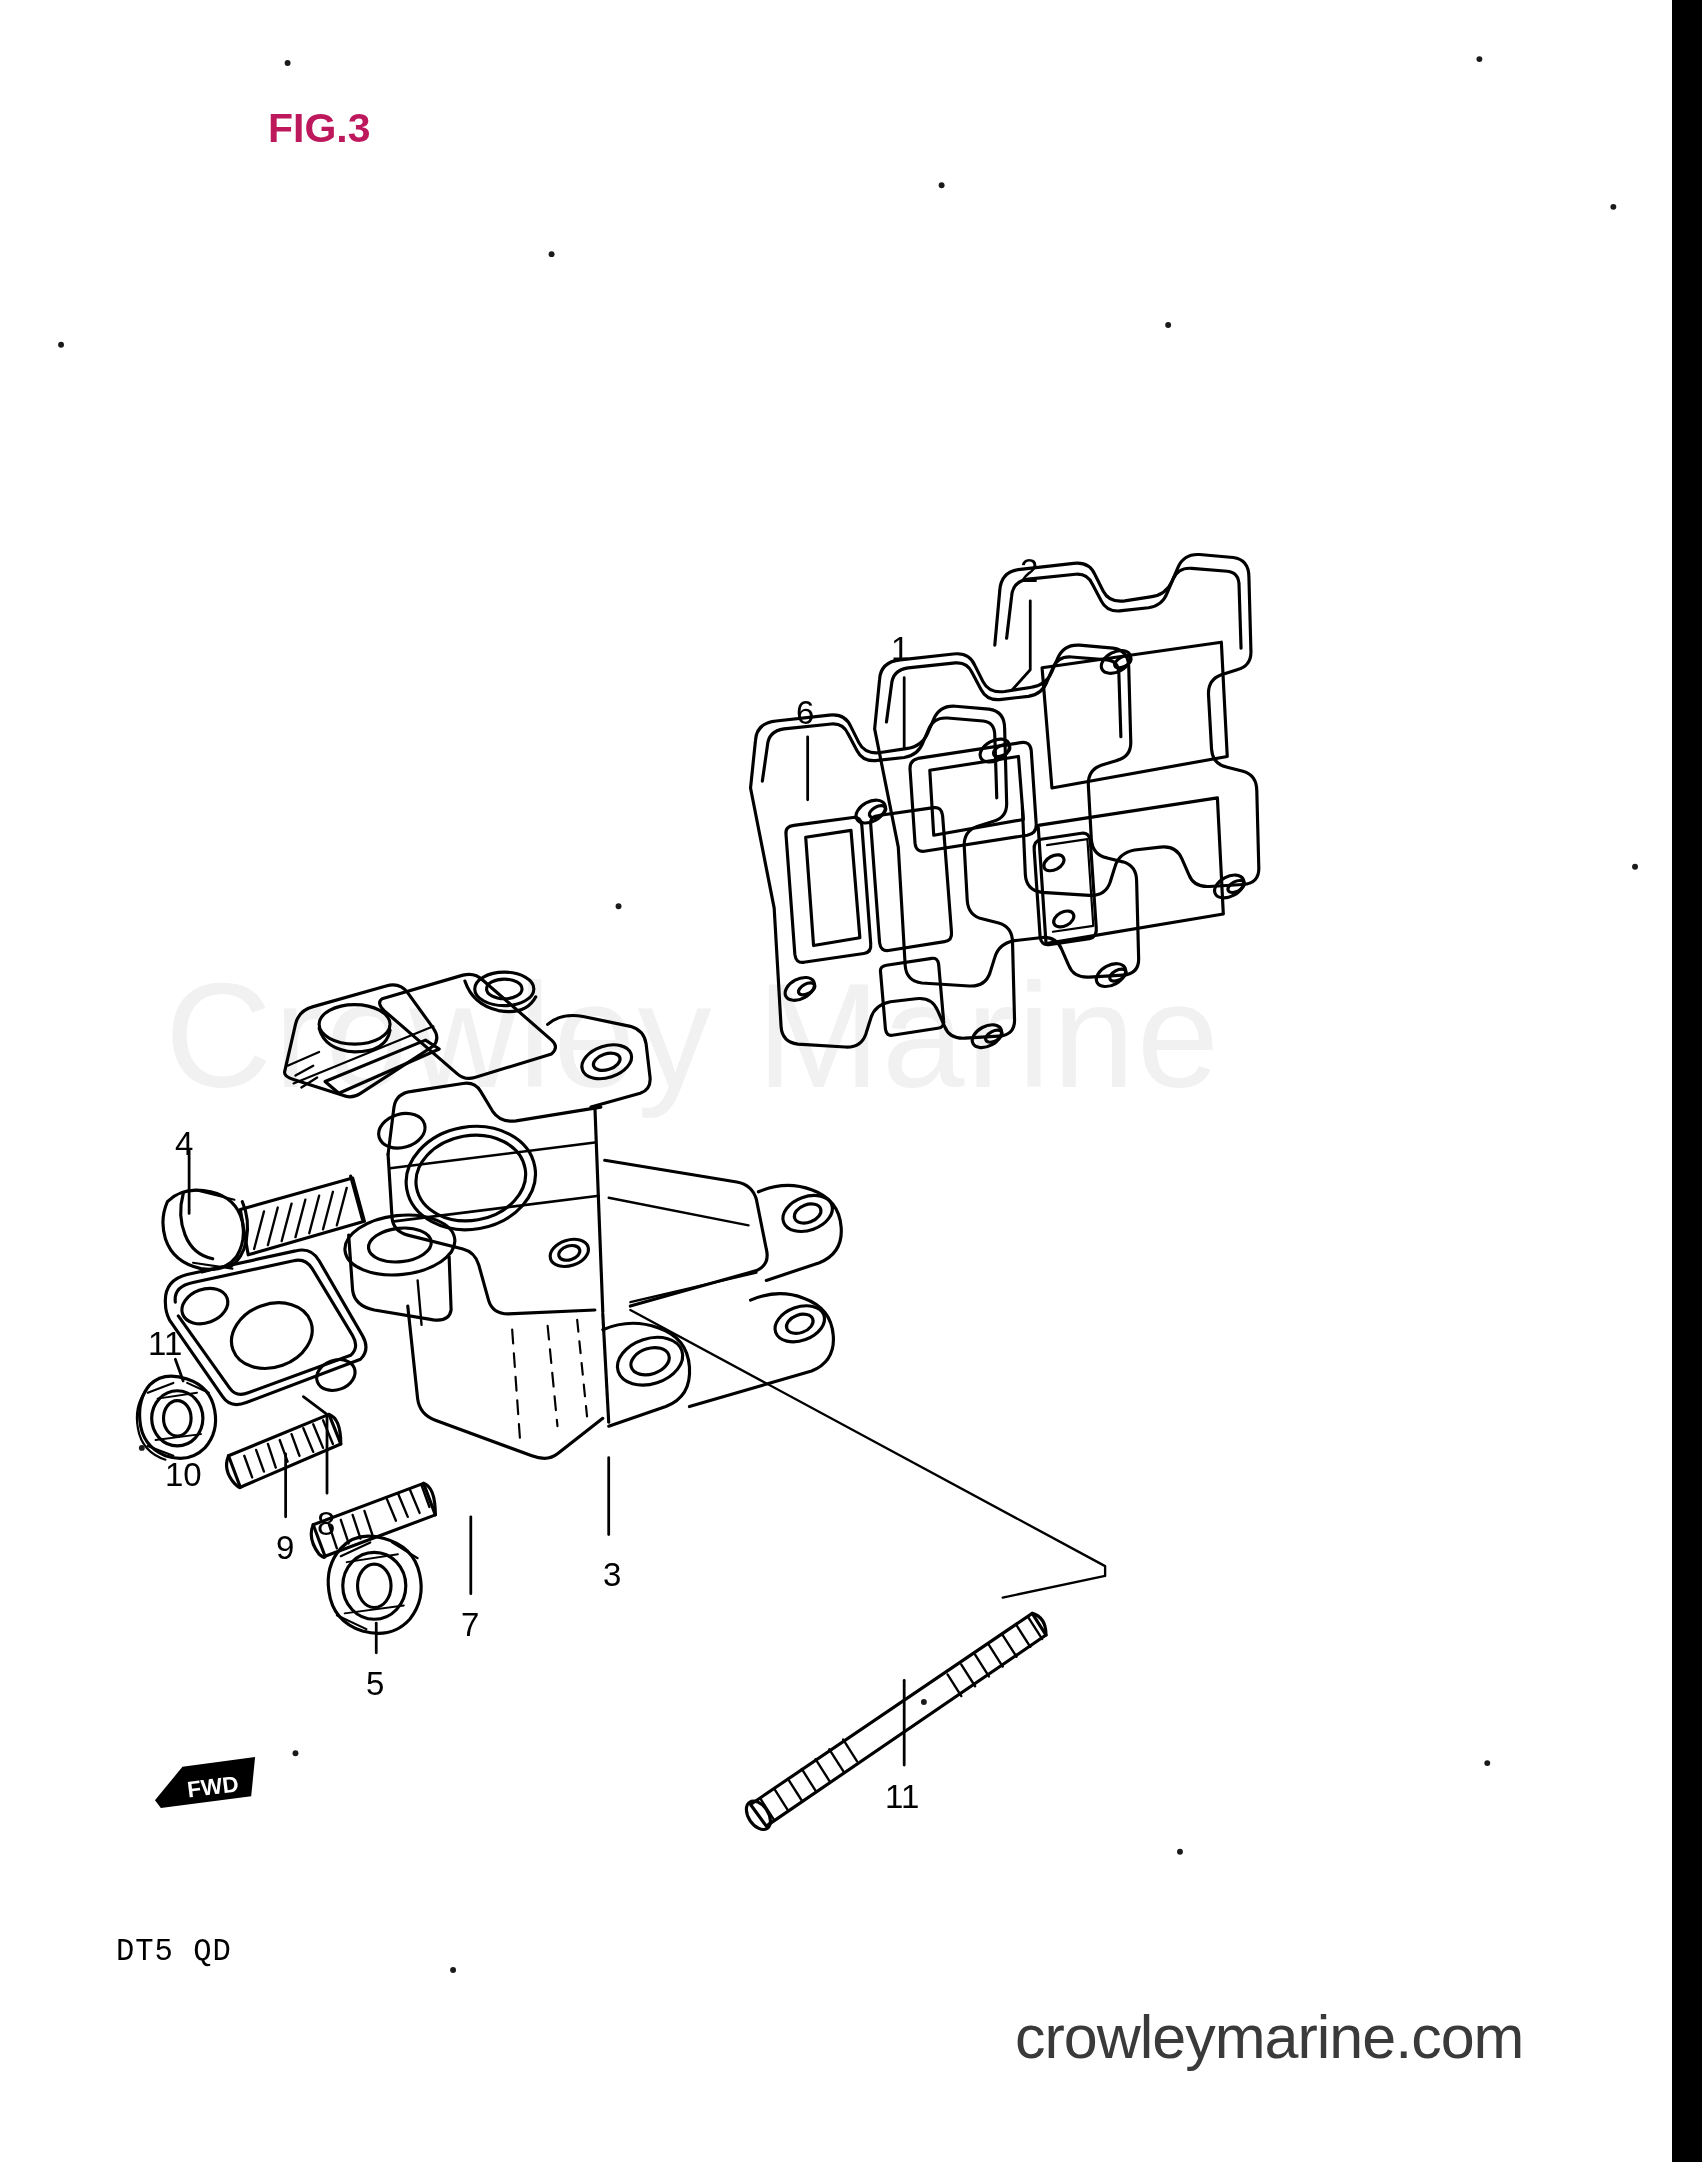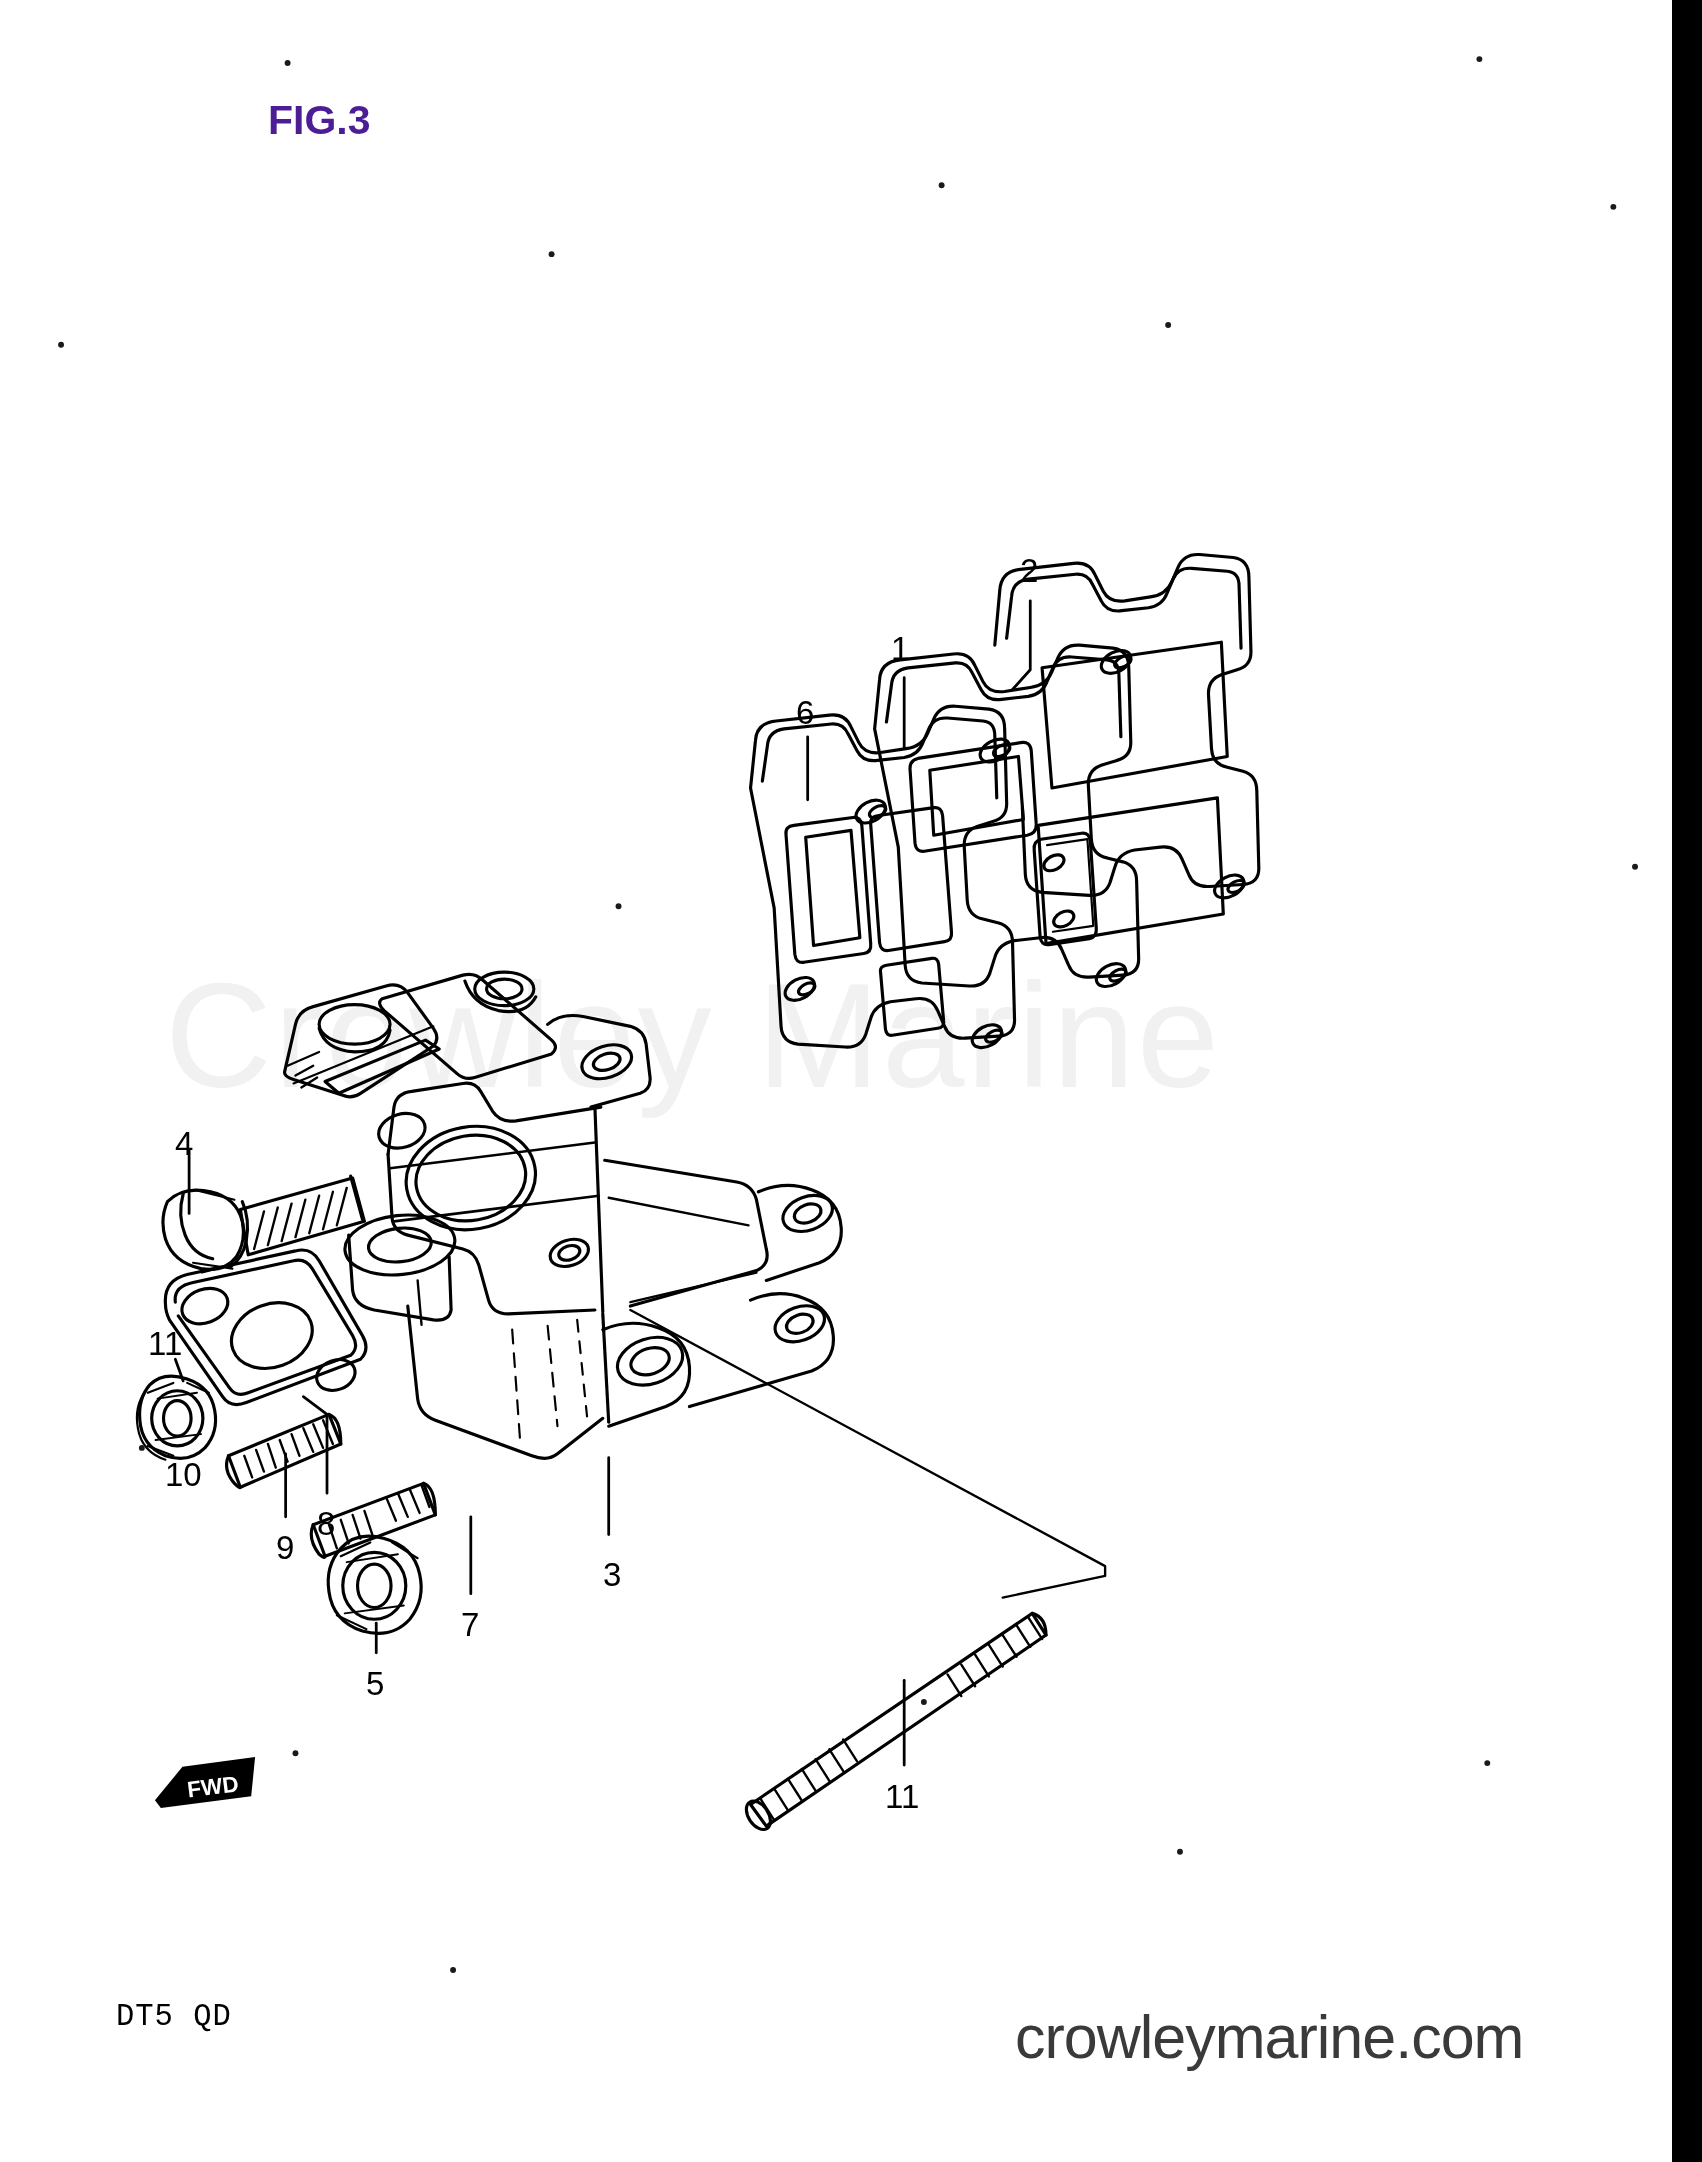--- a/index.html
+++ b/index.html
@@ -20,31 +20,31 @@
     position: absolute;
     top: 0;
     right: 0;
     width: 29.6px;
     height: 2162px;
     background: #000000;
   }
   #fig-title {
     position: absolute;
     left: 268px;
-    top: 97px;
+    top: 105px;
     font-size: 41px;
     font-weight: bold;
     letter-spacing: 0px;
-    color: #4c1d95;
+    color: #be185d;
     white-space: nowrap;
   }
   #model-code {
     position: absolute;
     left: 116px;
-    top: 2000px;
+    top: 1935px;
     font-size: 30.5px;
     color: #000000;
     font-family: "Liberation Mono", monospace;
     letter-spacing: 1px;
     white-space: nowrap;
   }
   #site-brand {
     position: absolute;
     left: 1015px;
     top: 2002px;

